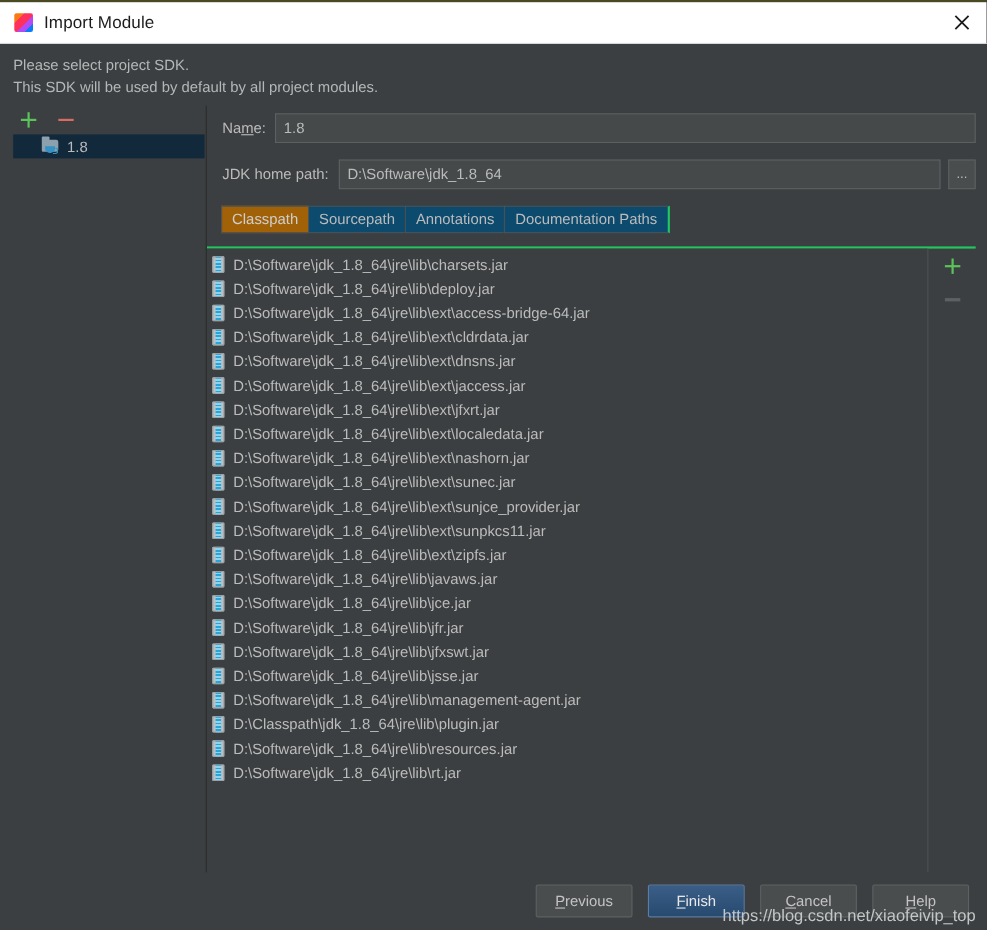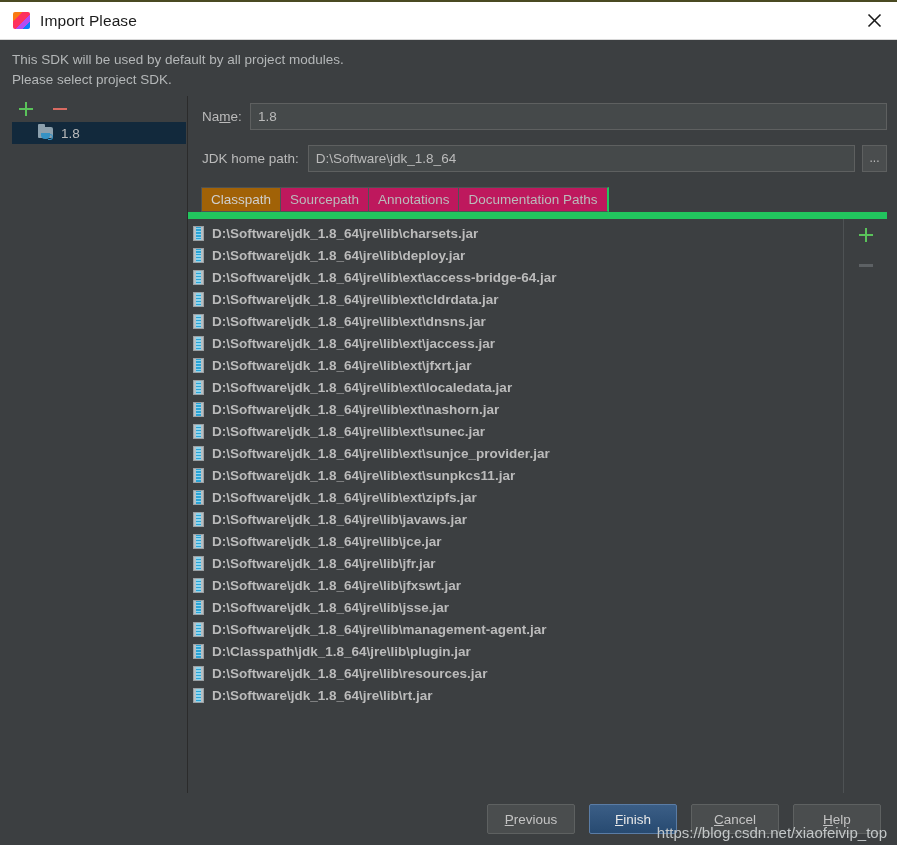--- a/index.html
+++ b/index.html
@@ -217,38 +217,37 @@
   #tabs {
     display: flex;
     margin: 15px 0 0 13px;
     flex: 0 0 auto;
     height: 25px;
   }
   .tab {
     font-size: 13.5px;
     color: #bbbbbb;
     padding: 3px 9px 3px 9px;
-    background: #be185d;
+    background: #0c4a6e;
     border: 1px solid #4e5254;
     border-right: none;
     cursor: pointer;
     white-space: nowrap;
     line-height: 18px;
   }
   .tab:last-child { border-right: 2px solid #22c55e; }
   .tab.active { background: #a16207; color: #cfcfcf; }
 
   
   #classpath-area {
     flex: 1 1 auto;
     display: flex;
     min-height: 0;
-    margin: 0 0 0 0;
-    border-top: 7px solid #22c55e;
-    font-weight: bold;
+    margin: 12px 0 0 0;
+    border-top: 2px solid #22c55e;
   }
   #classpath-list {
     flex: 1 1 auto;
     background: #3c3f41;
     overflow: hidden;
     padding-top: 3px;
     min-width: 0;
   }
   .cp-row {
     height: 22px;
@@ -345,33 +344,33 @@
     pointer-events: none;
   }
 </style>
 </head>
 <body>
 
 <div id="dialog">
 
   <div id="titlebar">
     <div id="app-icon"></div>
-    <div id="title-text">Import Please</div>
+    <div id="title-text">Import Module</div>
     <div id="titlebar-spacer"></div>
     <div id="close-button">
       <svg width="15" height="15" viewBox="0 0 15 15" aria-hidden="true">
         <line x1="1.5" y1="1.5" x2="13.5" y2="13.5" stroke="#1a1a1a" stroke-width="1.6"></line>
         <line x1="13.5" y1="1.5" x2="1.5" y2="13.5" stroke="#1a1a1a" stroke-width="1.6"></line>
       </svg>
     </div>
   </div>
 
   <div id="description">
+    <div>Please select project SDK.</div>
     <div>This SDK will be used by default by all project modules.</div>
-    <div>Please select project SDK.</div>
   </div>
 
   <div id="body">
 
     <div id="sidebar">
       <div id="sdk-toolbar">
         <div class="tb-icon tb-plus"></div>
         <div class="tb-icon tb-minus"></div>
       </div>
       <div id="sdk-list">

